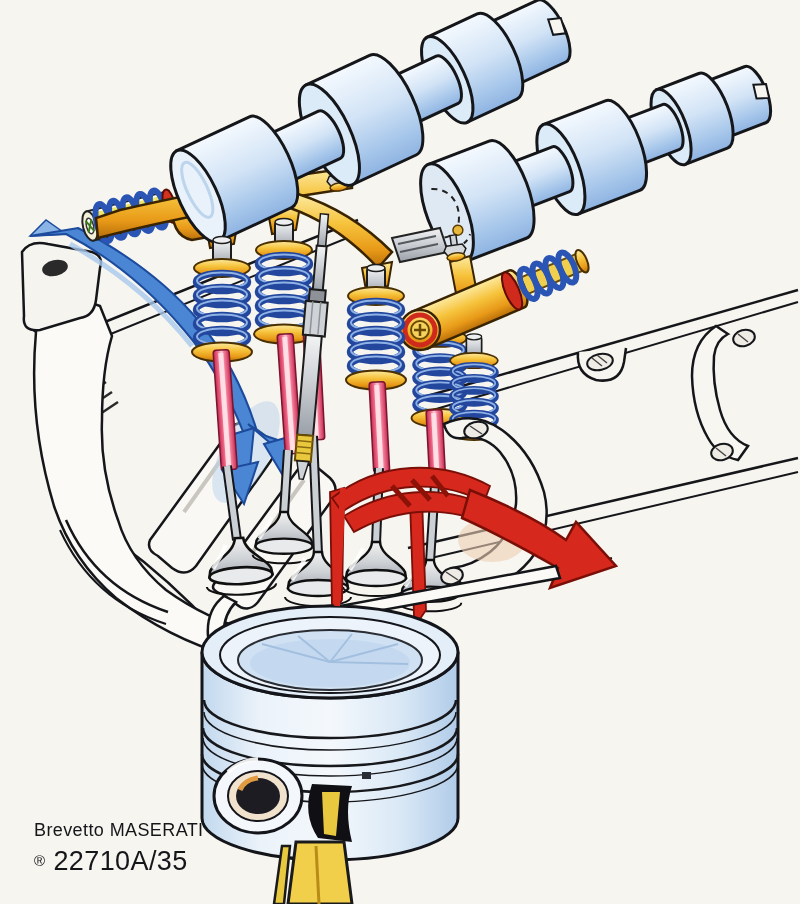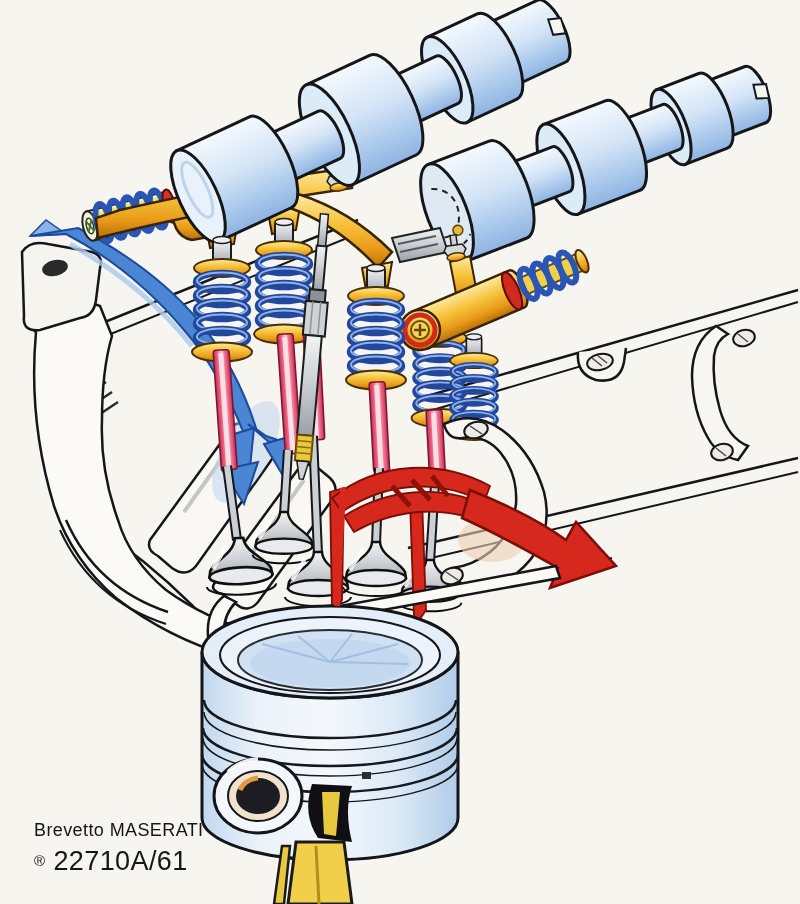--- a/index.html
+++ b/index.html
@@ -377,16 +377,16 @@
     <path d="M 316 846 L 319 904" stroke="#b98c18" stroke-width="3"></path>
   </g>
 
   <path d="M 343 488 L 337 606" stroke="#d6281c" stroke-width="6"></path>
 </svg>
 
   <div class="caption">
     <div class="ln">Brevetto MASERATI</div>
     <div class="ln ln3">
       <span class="rsym">®</span>
-      <span>22710A/61</span>
+      <span>22710A/35</span>
     </div>
   </div>
 </div>
 
 </body></html>

